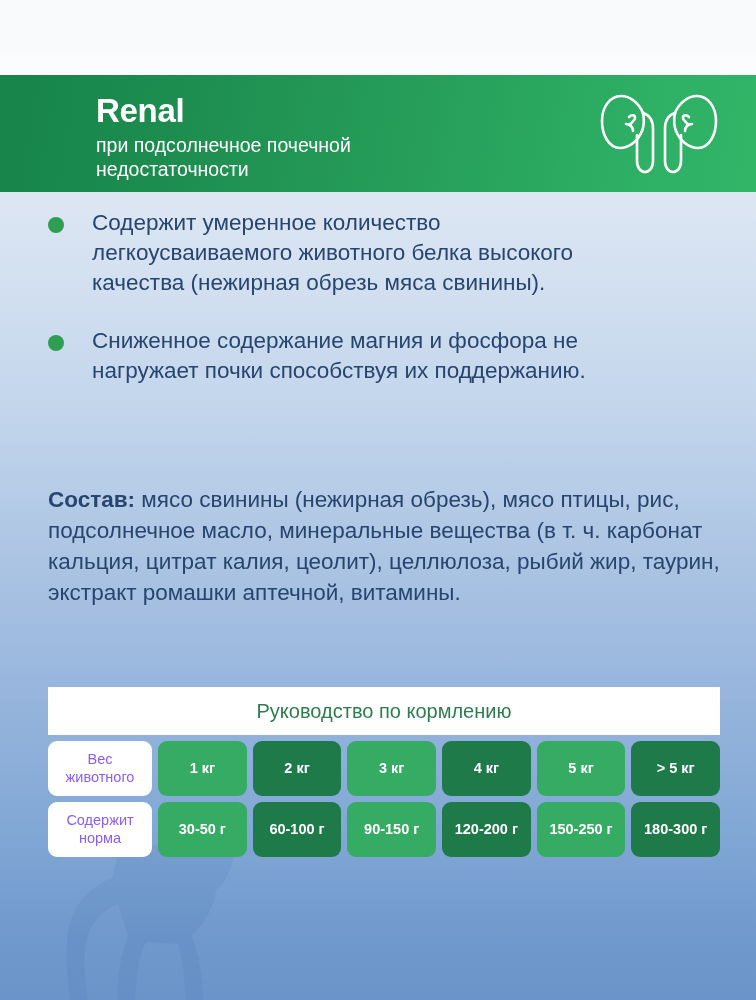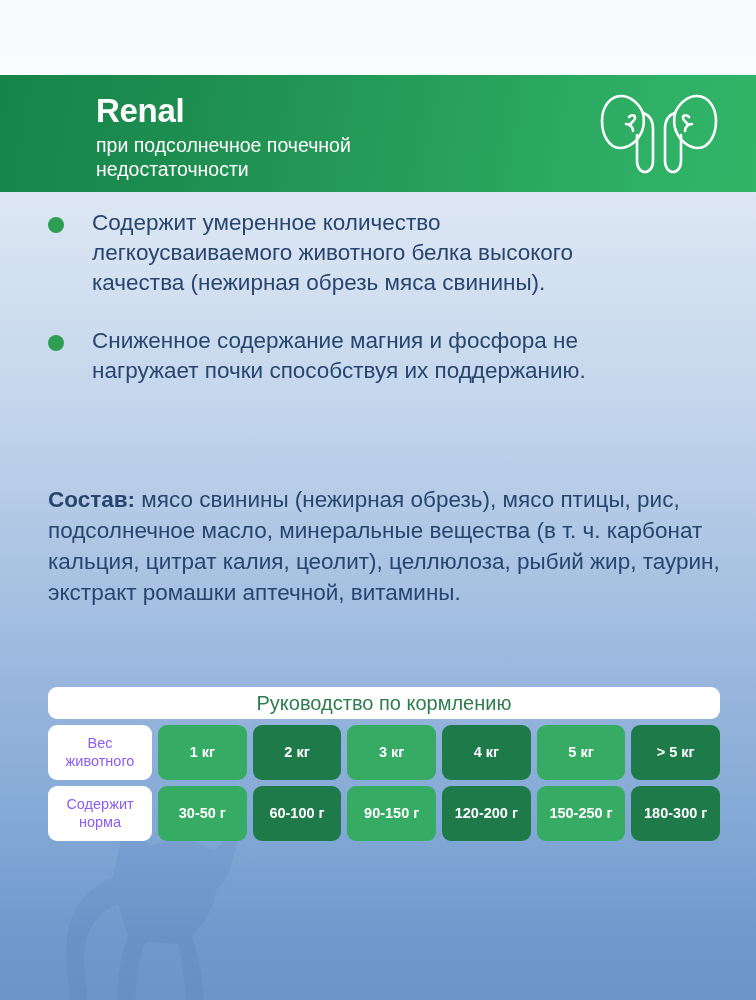--- a/index.html
+++ b/index.html
@@ -110,23 +110,23 @@
     font-size:22.5px;
     line-height:1.38;
   }
   .composition b { font-weight:bold;text-align:right; }
 
   
   .feeding {
     position:absolute; left:48px; top:515px; width:672px;
   }
   .feeding-title {
-    width:672px; height:32px;
+    width:672px; height:48px;
     background:#ffffff;
-    border-radius:9px;
+    border-radius:0;
     display:flex; align-items:center; justify-content:center;
     color:#2e7d4f;
     font-size:20px;
     font-weight:400;
   }
   .table-row {
     display:flex;
     gap:6px;
     margin-top:6px;
   }

